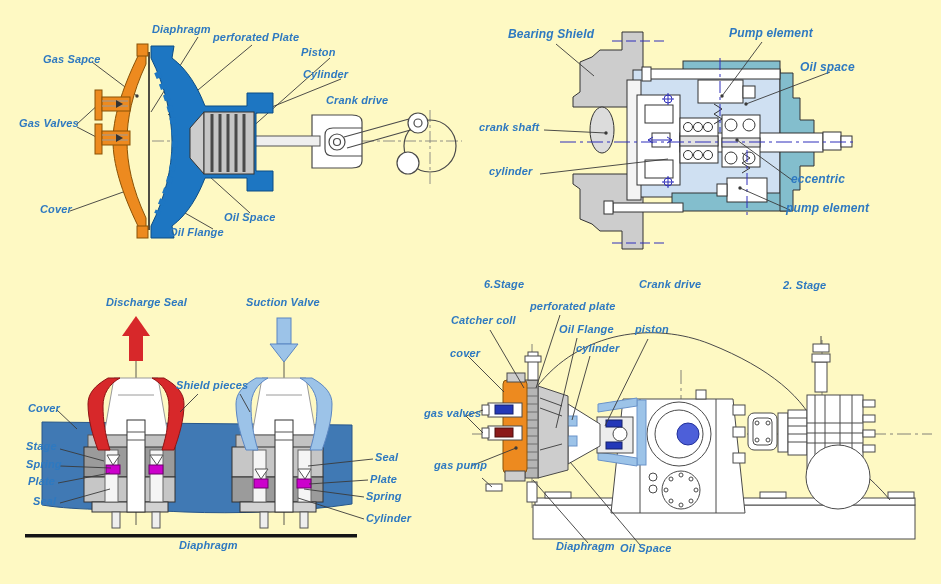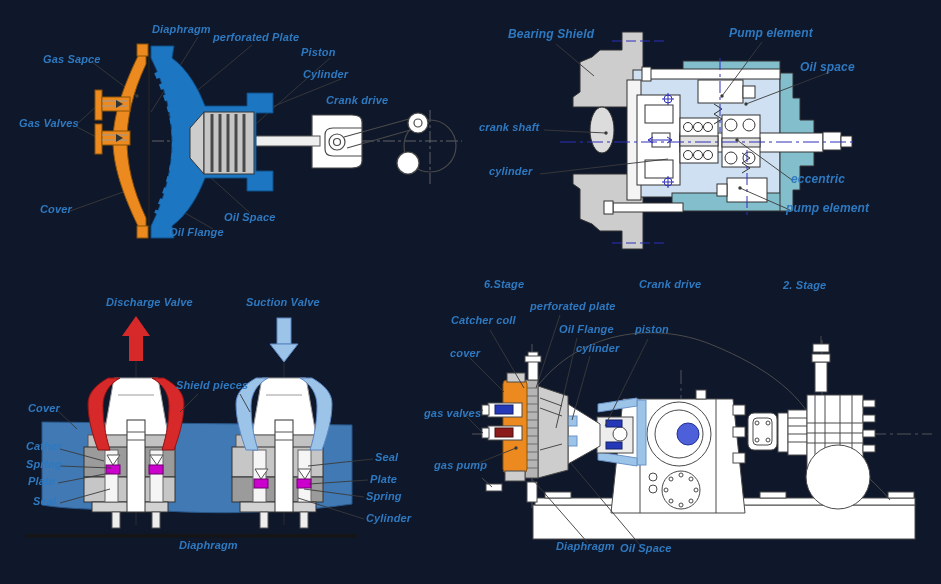--- a/index.html
+++ b/index.html
@@ -1,16 +1,16 @@
 <!DOCTYPE html>
 <html><head>
 <meta charset="utf-8">
 <style>
   html,body{margin:0;padding:0;background:#ffffff;}
-  .sheet{position:relative;width:941px;height:584px;background:#0f172a;overflow:hidden;
+  .sheet{position:relative;width:941px;height:584px;background:#fef9c3;overflow:hidden;
          font-family:"Liberation Sans",sans-serif;}
   svg.art{position:absolute;left:0;top:0;}
   .lbl{position:absolute;font-style:italic;font-weight:bold;font-size:11px;
        color:#2e79c0;white-space:nowrap;line-height:1.1;letter-spacing:.15px;}
   .lbl.big{font-size:12px;}
 </style>
 </head>
 <body>
 
 <div class="sheet">
@@ -375,25 +375,25 @@
 <div class="lbl big" style="left:800px;top:61px">Oil space</div>
 <div class="lbl" style="left:479px;top:121px">crank shaft</div>
 <div class="lbl" style="left:489px;top:165px">cylinder</div>
 <div class="lbl big" style="left:791px;top:173px">eccentric</div>
 <div class="lbl big" style="left:786px;top:202px">pump element</div>
 
 <div class="lbl" style="left:484px;top:278px">6.Stage</div>
 <div class="lbl" style="left:639px;top:278px">Crank drive</div>
 <div class="lbl" style="left:783px;top:279px">2. Stage</div>
 
-<div class="lbl" style="left:106px;top:296px">Discharge Valve</div>
+<div class="lbl" style="left:106px;top:296px">Discharge Seal</div>
 <div class="lbl" style="left:246px;top:296px">Suction Valve</div>
 <div class="lbl" style="left:176px;top:379px">Shield  pieces</div>
 <div class="lbl" style="left:28px;top:402px">Cover</div>
-<div class="lbl" style="left:26px;top:440px">Cather</div>
+<div class="lbl" style="left:26px;top:440px">Stage</div>
 <div class="lbl" style="left:26px;top:458px">Spring</div>
 <div class="lbl" style="left:28px;top:475px">Plate</div>
 <div class="lbl" style="left:33px;top:495px">Seal</div>
 <div class="lbl" style="left:375px;top:451px">Seal</div>
 <div class="lbl" style="left:370px;top:473px">Plate</div>
 <div class="lbl" style="left:366px;top:490px">Spring</div>
 <div class="lbl" style="left:366px;top:512px">Cylinder</div>
 <div class="lbl" style="left:179px;top:539px">Diaphragm</div>
 
 <div class="lbl" style="left:530px;top:300px">perforated plate</div>

